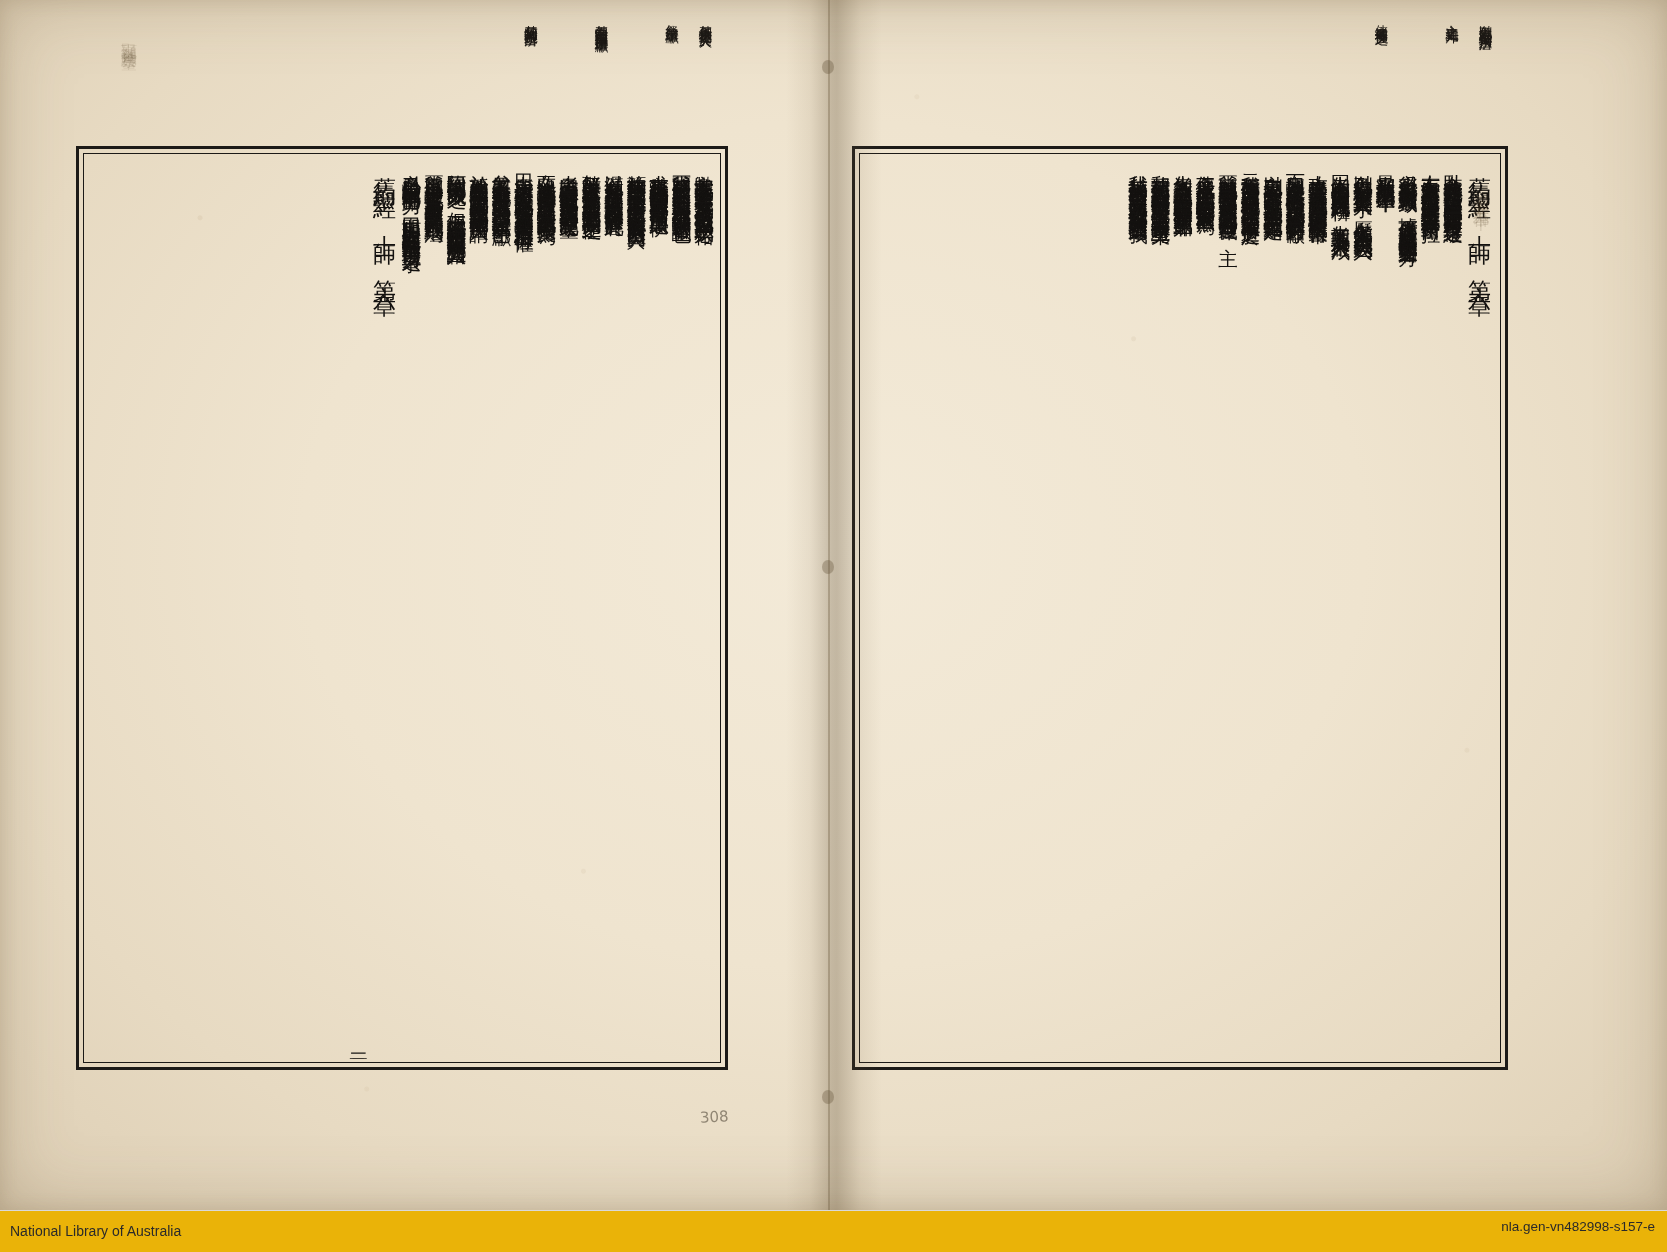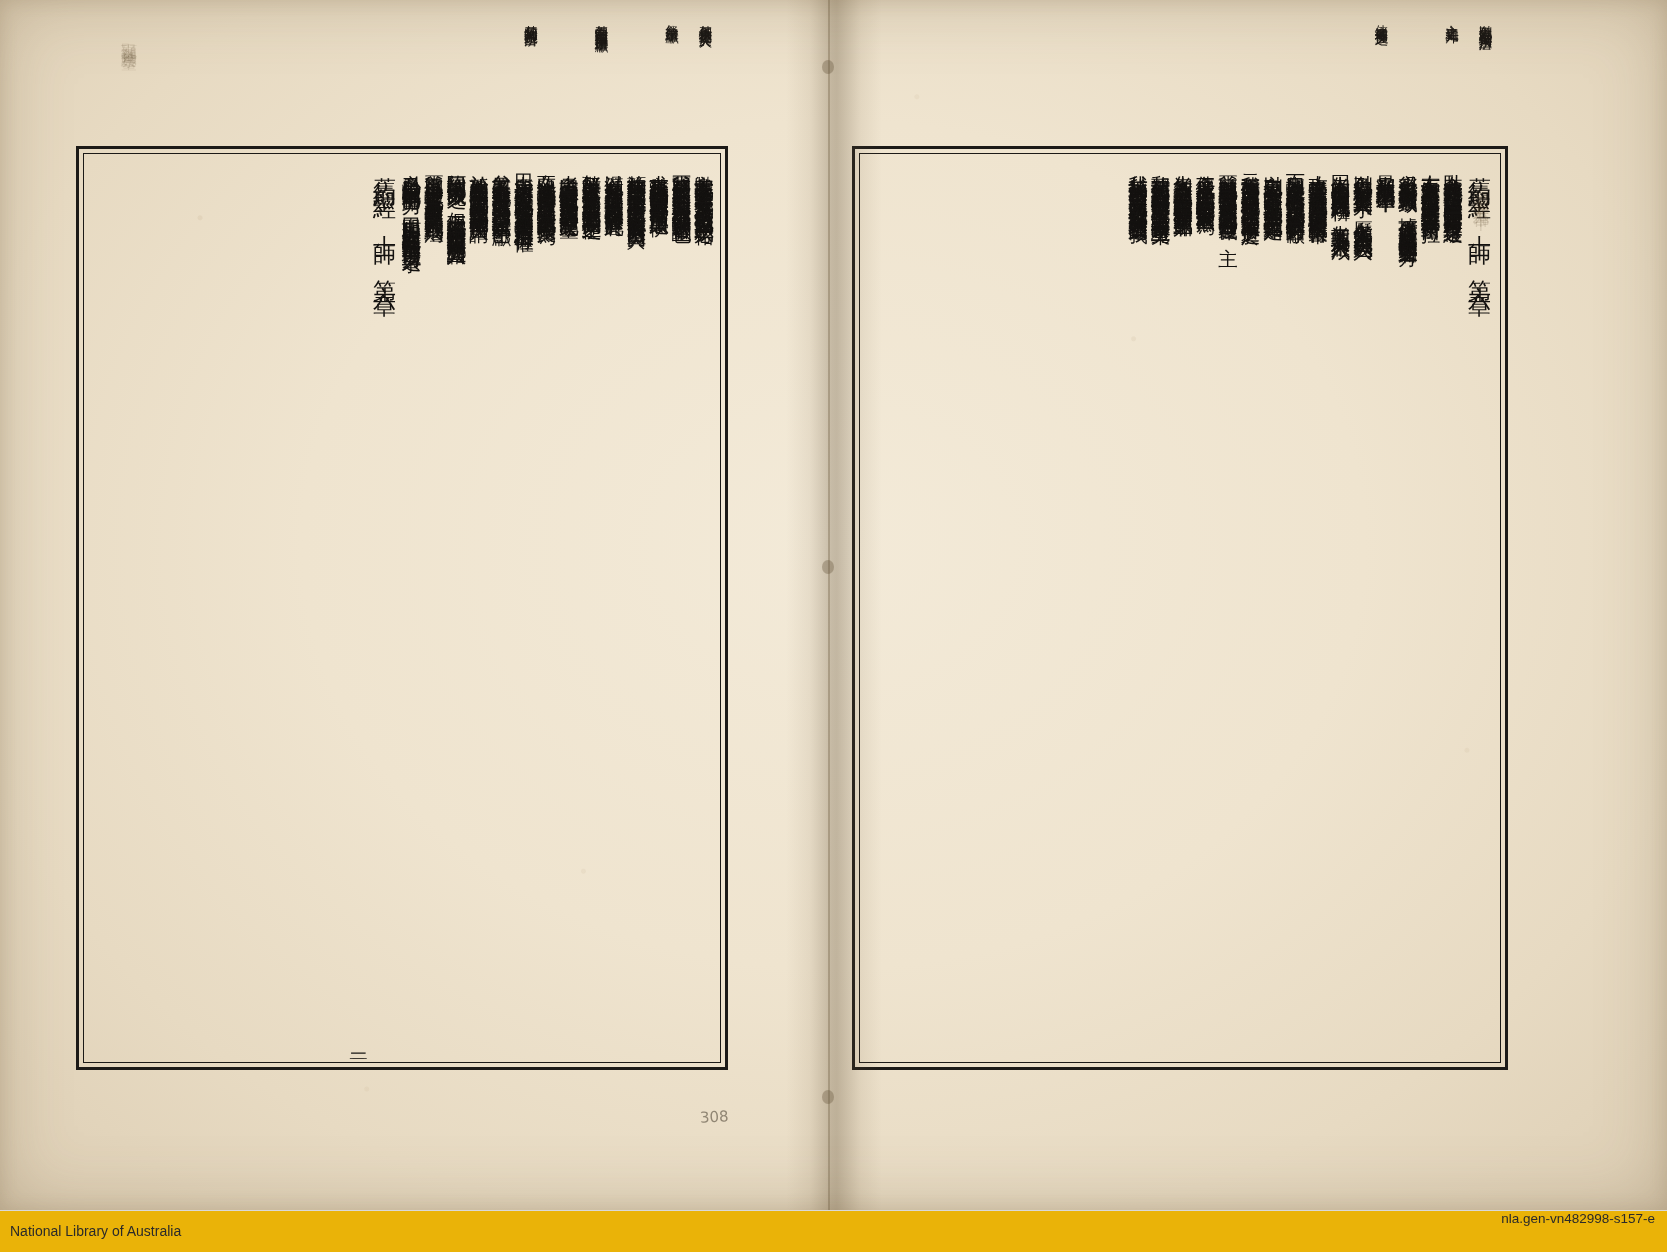--- a/index.html
+++ b/index.html
@@ -192,21 +192,21 @@
   }
   #credit-left {
     position: absolute;
     left: 10px; top: 12px;
     font-size: 14px;
     color: #2a2a2a;
     font-family: "Liberation Sans", sans-serif;
   }
   #credit-right {
     position: absolute;
-    right: 12px; top: 0;
+    right: 12px; top: 8px;
     font-size: 13.5px;
     color: #2a2a2a;
     font-family: "Liberation Sans", sans-serif;
   }
 
   
   #edge-vignette {
     position: absolute;
     left: 0; top: 0; width: 1667px; height: 1210px;
     pointer-events: none;

